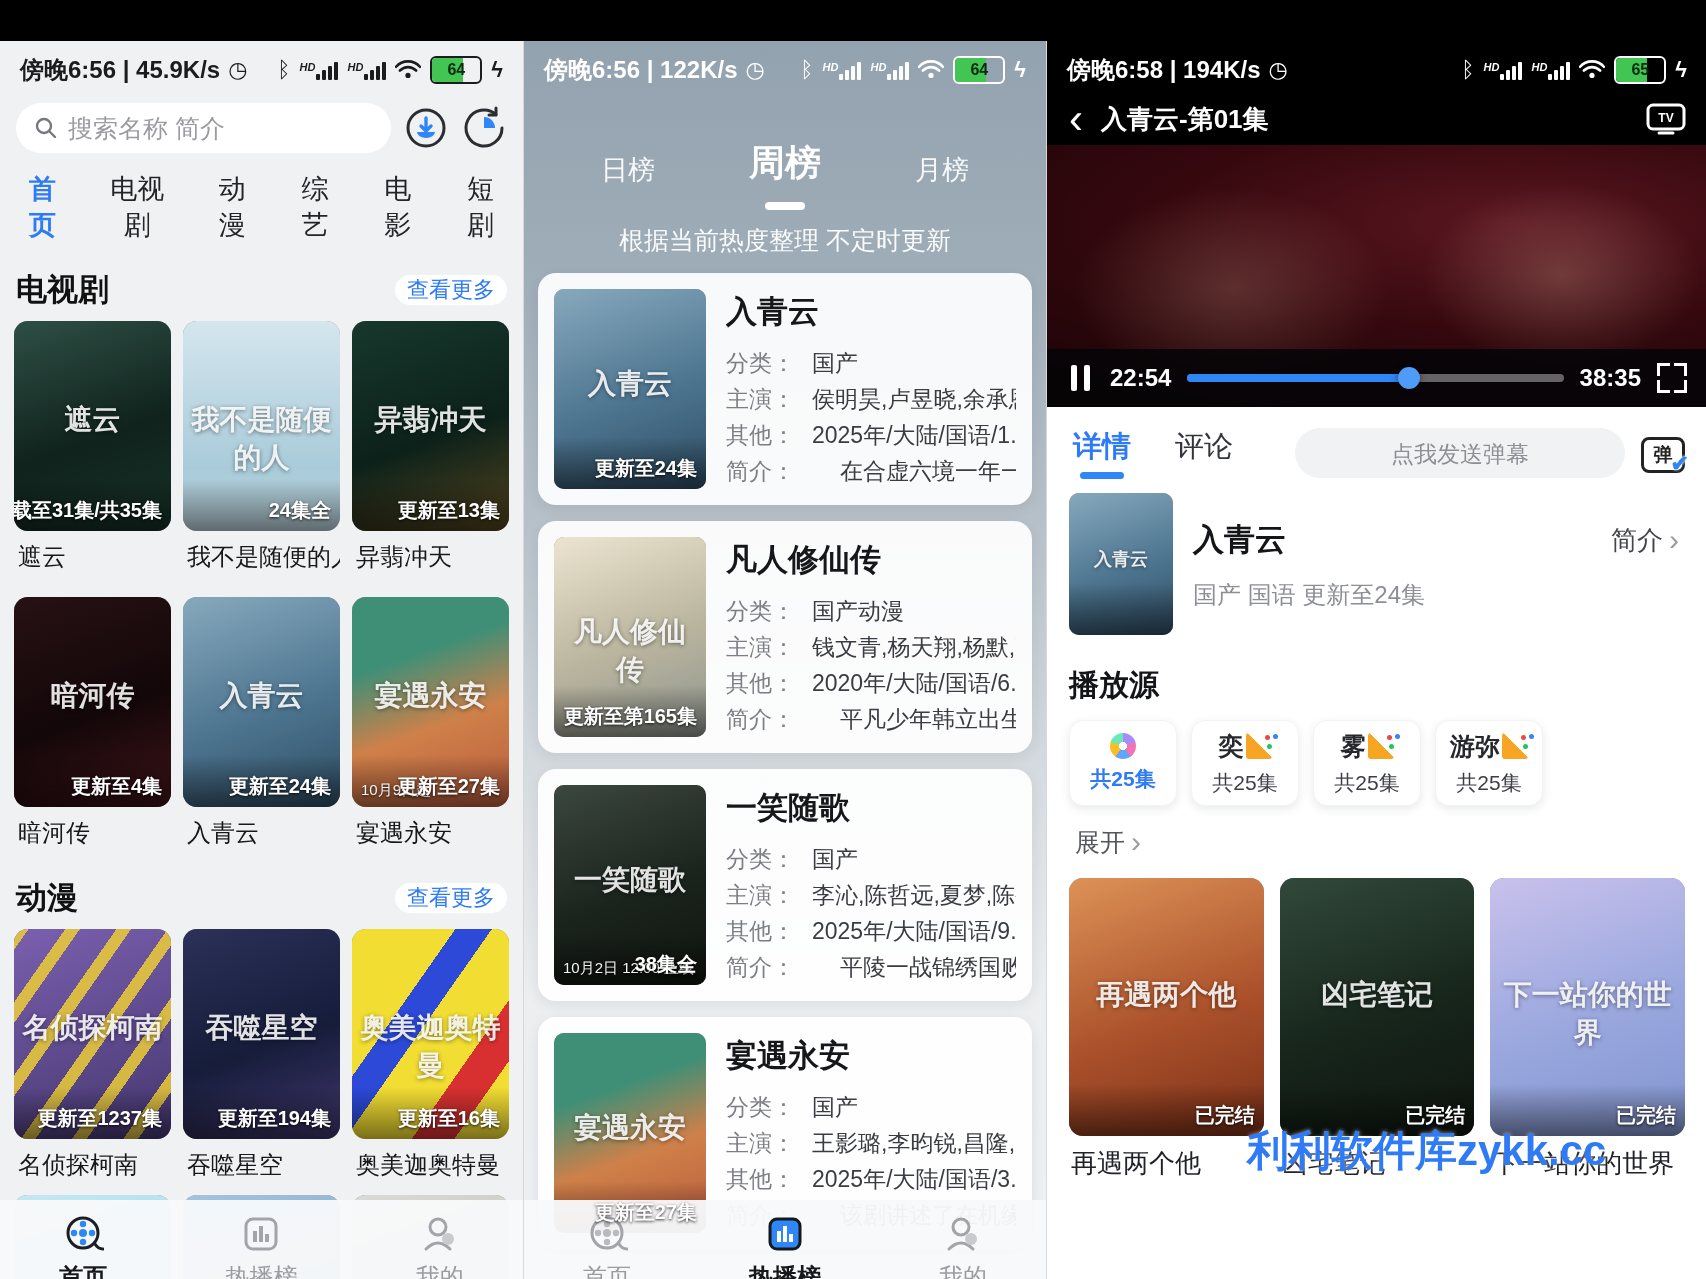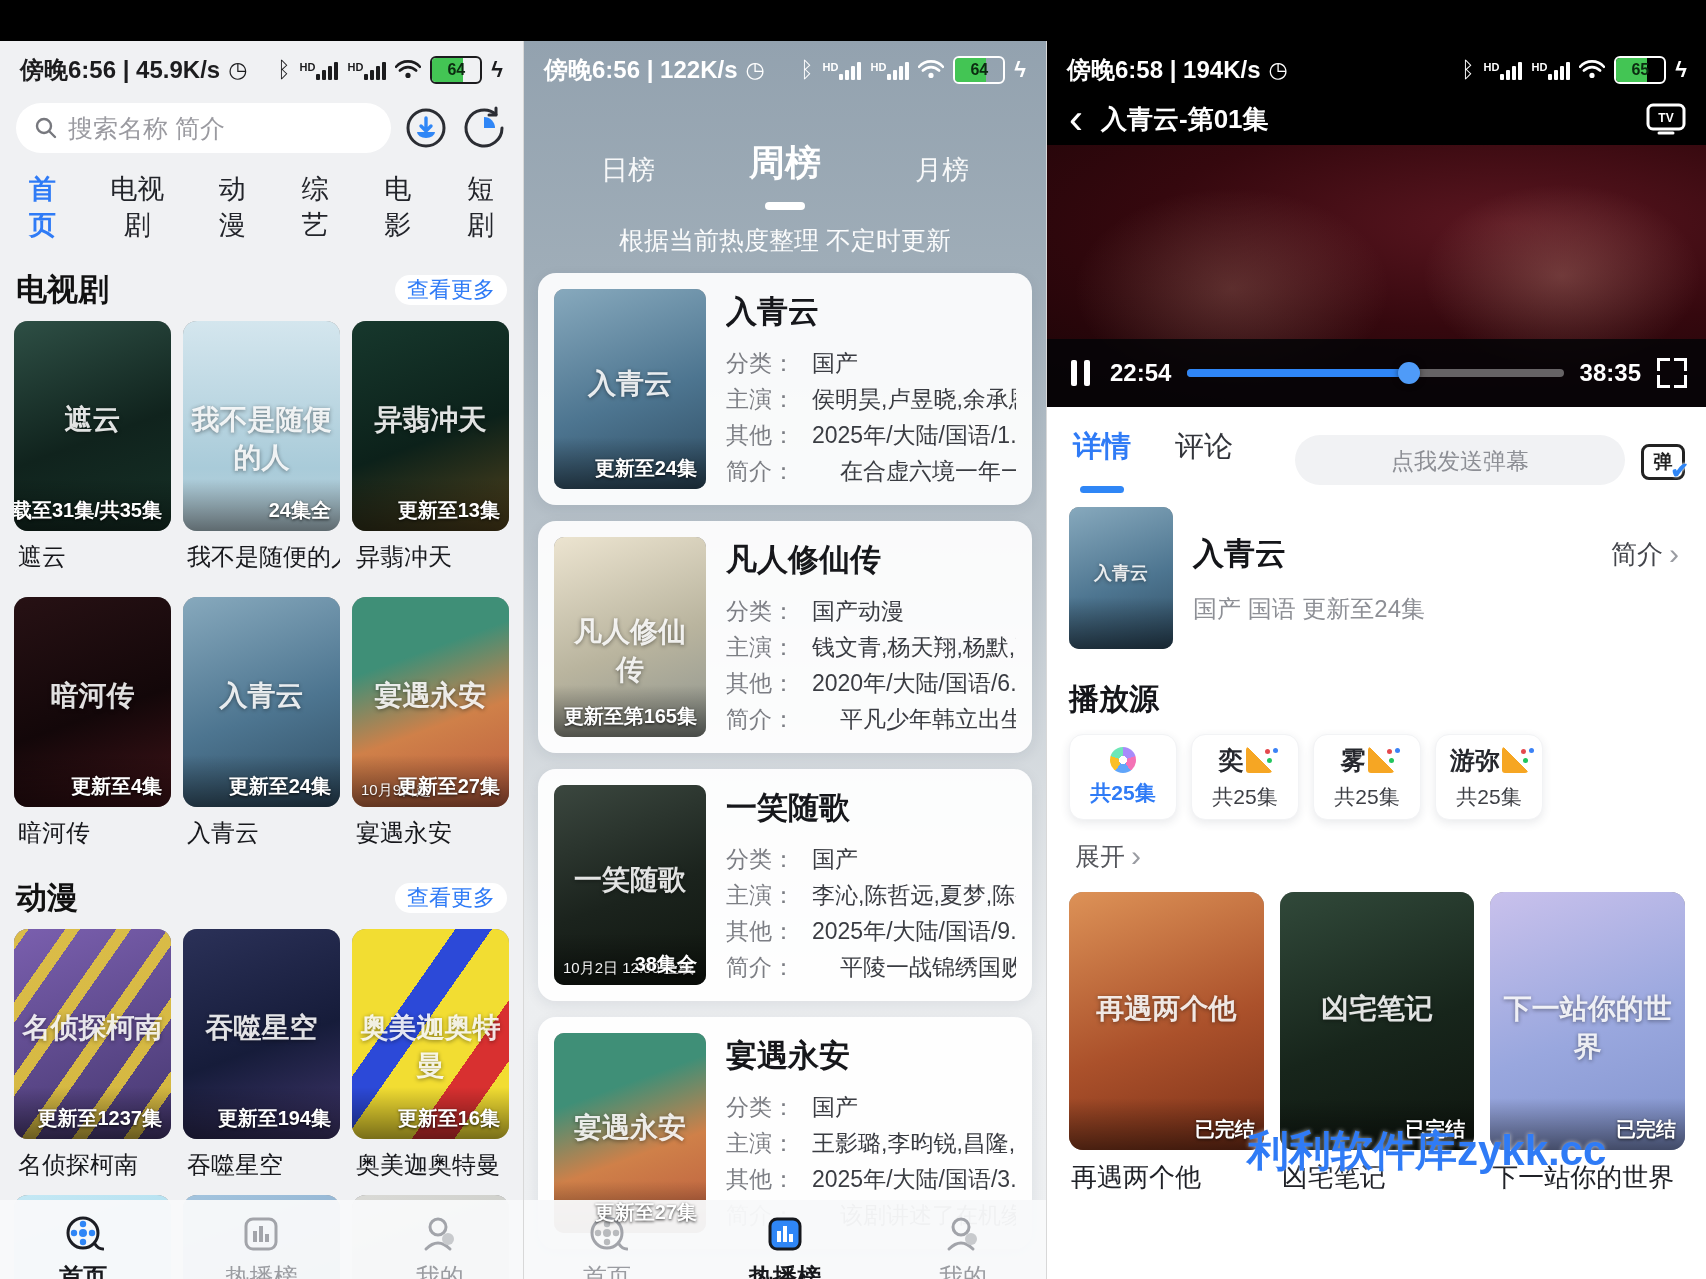--- a/index.html
+++ b/index.html
@@ -17,21 +17,21 @@
   .statusbar.light-text{color:#ffffff;}
   .statusbar.on-black{background:#000;}
   .sb-left{display:flex;align-items:center;gap:8px;font-weight:600;}
   .sb-right{display:flex;align-items:center;gap:9px;}
   .sb-ico{font-size:22px;}
   .sig{display:inline-flex;align-items:flex-end;gap:2px;height:19px;}
   .sig i{display:block;width:4px;border-radius:1px;background:currentColor;}
   .sig i:nth-child(1){height:6px;}.sig i:nth-child(2){height:10px;}
   .sig i:nth-child(3){height:14px;}.sig i:nth-child(4){height:18px;}
   .hd{font-size:11px;font-weight:700;align-self:flex-start;margin-right:1px;}
-  .sigwrap{display:inline-flex;align-items:flex-start;}
+  .sigwrap{display:inline-flex;align-items:flex-start;font-style:italic;}
   .wifi{width:26px;height:20px;}
   .batt{position:relative;width:48px;height:24px;border:2px solid currentColor;border-radius:6px;display:flex;align-items:center;justify-content:center;overflow:hidden;}
   .batt::after{content:'';position:absolute;right:-7px;top:7px;width:4px;height:10px;background:currentColor;border-radius:1px;}
   .batt .fill{position:absolute;left:0;top:0;bottom:0;width:64%;background:#43c554;}
   .batt .num{position:relative;z-index:1;font-size:16px;font-weight:700;color:#0b2a10;}
   .bolt{font-size:22px;font-weight:700;}
 
   
   .searchrow{display:flex;align-items:center;gap:12px;padding:10px 16px 4px 16px;}
   .searchbox{flex:1;display:flex;align-items:center;gap:10px;height:50px;background:#ffffff;border-radius:26px;padding:0 18px;color:#9a9aa0;font-size:25px;}
@@ -97,37 +97,37 @@
 
   
   .vtitlebar{display:flex;align-items:center;gap:16px;background:#000;color:#fff;height:52px;padding:0 20px;}
   .backbtn{background:none;border:none;color:#fff;font-size:42px;line-height:1;font-family:inherit;padding:0 2px;}
   .vtitle{flex:1;font-size:26px;font-weight:600;}
   .video{position:relative;height:262px;background:
       radial-gradient(120% 90% at 70% 30%,#5a1620 0%,#35080e 45%,#160305 100%);}
   .vfigure{position:absolute;inset:0;background:
       radial-gradient(34% 55% at 28% 55%,rgba(210,160,140,.25),transparent 70%),
       radial-gradient(30% 50% at 78% 50%,rgba(220,170,150,.28),transparent 70%);}
-  .vcontrols{position:absolute;left:0;right:0;bottom:0;height:68px;background:rgba(5,5,7,.88);display:flex;align-items:center;gap:16px;padding:0 20px;color:#fff;}
+  .vcontrols{position:absolute;left:0;right:0;bottom:0;height:58px;background:rgba(5,5,7,.88);display:flex;align-items:center;gap:16px;padding:0 20px;color:#fff;}
   .pausebtn{display:inline-flex;gap:7px;background:none;border:none;padding:4px;}
   .pausebtn i{display:block;width:6px;height:26px;background:#fff;border-radius:2px;}
   .vtime{font-size:24px;font-weight:600;}
   .ptrack{flex:1;height:8px;border-radius:4px;background:rgba(255,255,255,.38);position:relative;}
   .pfill{height:100%;border-radius:4px;background:#2f86f6;position:relative;}
   .pknob{position:absolute;right:-11px;top:50%;transform:translateY(-50%);width:22px;height:22px;border-radius:50%;background:#4f9bf8;box-shadow:0 0 6px rgba(0,0,0,.5);}
   .fsbtn{width:30px;height:30px;background:none;border:none;position:relative;}
   .fsbtn i{position:absolute;width:10px;height:10px;border:3px solid #fff;}
   .fsbtn i:nth-child(1){left:0;top:0;border-right:none;border-bottom:none;}
   .fsbtn i:nth-child(2){right:0;top:0;border-left:none;border-bottom:none;}
   .fsbtn i:nth-child(3){left:0;bottom:0;border-right:none;border-top:none;}
   .fsbtn i:nth-child(4){right:0;bottom:0;border-left:none;border-top:none;}
   .tvicon{width:42px;height:34px;}
 
   .dtabs{display:flex;align-items:center;gap:36px;padding:20px 22px 8px 22px;background:#fff;}
-  .dtab{background:none;border:none;font-family:inherit;font-size:29px;color:#33353b;position:relative;padding:0 4px 26px 4px;}
+  .dtab{background:none;border:none;font-family:inherit;font-size:29px;color:#33353b;position:relative;padding:0 4px 12px 4px;}
   .dtab.active{color:#2f7bf6;font-weight:700;}
   .dtab.active::after{content:'';position:absolute;left:50%;transform:translateX(-50%);bottom:0;width:44px;height:7px;border-radius:4px;background:#2f86f6;}
   .dmrow{flex:1;display:flex;align-items:center;gap:14px;justify-content:flex-end;}
   .dmpill{flex:1;max-width:330px;height:50px;border-radius:26px;background:#f1f2f4;border:none;font-family:inherit;color:#8d8f95;font-size:23px;text-align:center;line-height:50px;}
   .dmicon{position:relative;width:46px;height:40px;background:none;border:none;}
   .dmbox{position:absolute;left:2px;top:4px;width:38px;height:30px;border:3px solid #222;border-radius:8px;display:flex;align-items:center;justify-content:center;font-size:19px;font-weight:700;color:#222;background:#fff;}
   .dmcheck{position:absolute;right:-4px;bottom:-4px;color:#2f86f6;font-size:22px;font-weight:700;text-shadow:0 0 3px #fff,0 0 3px #fff;}
 
   .vinfo{display:flex;gap:20px;padding:6px 22px 12px 22px;background:#fff;}
   .vthumb{flex:0 0 104px;height:142px;border-radius:10px;}

